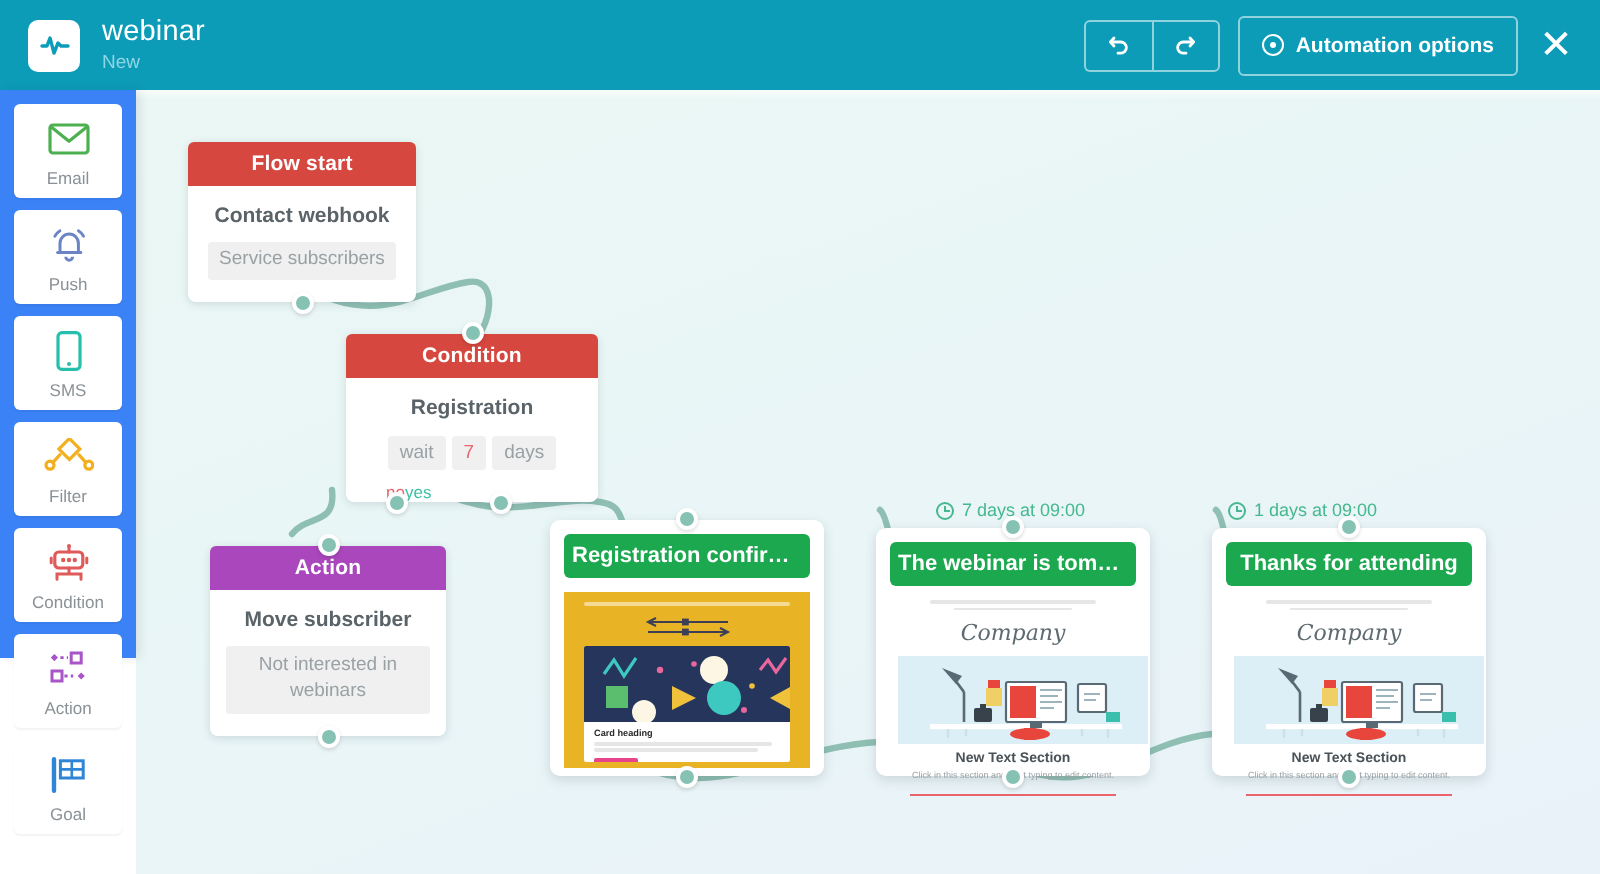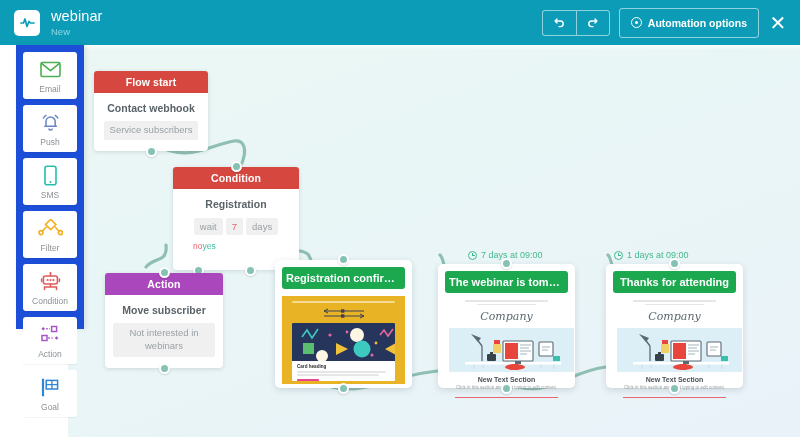--- a/index.html
+++ b/index.html
@@ -54,22 +54,22 @@
     justify-content:center; font-size:8px; cursor:pointer;
   }
   .tb-close { color:#fff; font-size:20px; line-height:1; cursor:pointer; font-weight:300;
     width:20px; text-align:center; }
   .ico-circ { width:11px; height:11px; border:1.4px solid #fff; border-radius:50%;
     display:inline-flex; align-items:center; justify-content:center; flex:none;}
   .ico-circ i { width:3px;height:3px;background:#fff;border-radius:50%;display:block; }
 
   
   .sidebar {
-    position:absolute; left:16px; top:45px; width:68px; height:284px;
-    background:#1d4ed8; padding-top:7px;
+    position:absolute; left:0; top:45px; width:68px; height:284px;
+    background:#3b82f6; padding-top:7px;
     box-shadow: 2px 0 5px rgba(0,0,0,.09);
     z-index:5;
   }
   .side-item {
     width:54px; height:47px; margin:0 auto 6px auto; background:#ffffff;
     border-radius:3px; display:flex; flex-direction:column; align-items:center;
     justify-content:center; cursor:pointer; box-shadow:0 1px 1px rgba(0,0,0,.05);
   }
   .side-item .si-ico { height:24px; display:flex; align-items:center; justify-content:center; }
   .side-item .si-lbl { font-size:8.5px; color:#8a9196; margin-top:2px; }
@@ -289,21 +289,21 @@
       <div class="node-head" style="background:#d6483f;">Flow start</div>
       <div class="node-body">
         <div class="node-main">Contact webhook</div>
         <div class="node-pill">Service subscribers</div>
       </div>
       <div class="dot" style="left:50%; margin-left:-5.5px; bottom:-6px;"></div>
     </div>
 
     <div class="node" style="left:105px; top:122px; width:126px;">
       <div class="node-head" style="background:#d6483f;">Condition</div>
-      <div class="node-body" style="padding-bottom:19px;">
+      <div class="node-body" style="padding-bottom:0;">
         <div class="node-main">Registration</div>
         <div class="cond-row">
           <span class="cond-chip">wait</span>
           <span class="cond-chip num">7</span>
           <span class="cond-chip">days</span>
         </div>
         <div class="cond-yn">
           <span class="cond-no">no</span>
           <span class="cond-yes">yes</span>
         </div>

